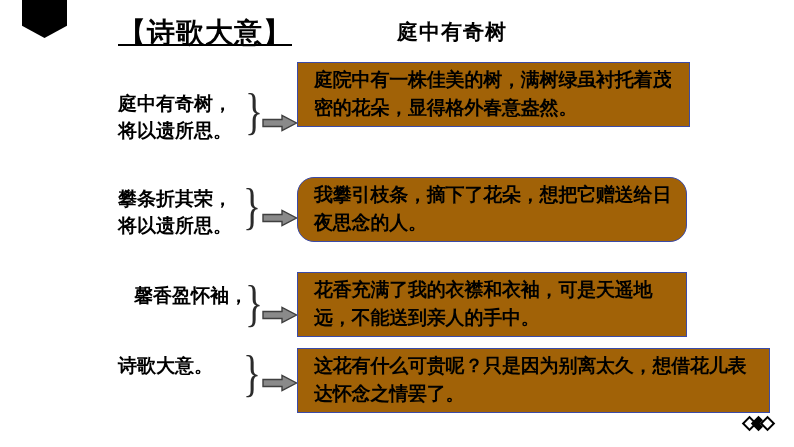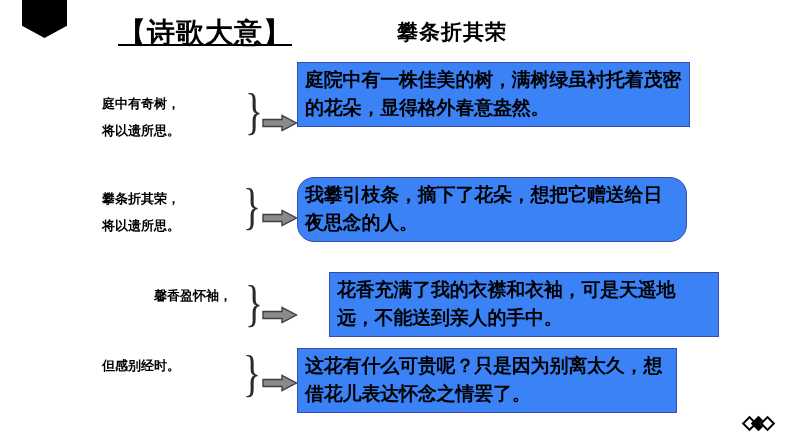--- a/index.html
+++ b/index.html
@@ -54,23 +54,23 @@
     left: 0;
     width: 794px;
   }
   .row-1 { top: 62px; }
   .row-2 { top: 177px; }
   .row-3 { top: 272px; }
   .row-4 { top: 348px; }
 
   .verse {
     position: absolute;
-    left: 102px;
+    left: 118px;
     width: 130px;
-    font-size: 13px;
+    font-size: 19px;
     font-weight: bold;
     color: #000000;
     line-height: 27px;
     letter-spacing: 0px;
     white-space: nowrap;
   }
   .row-1 .verse { top: 28px; }
   .row-2 .verse { top: 8px; }
   .row-3 .verse { top: 10px; text-align: right; }
   .row-4 .verse { top: 4px; }
@@ -99,32 +99,32 @@
   .row-2 .arrow { top: 32px; }
   .row-3 .arrow { top: 34px; }
   .row-4 .arrow { top: 26px; }
 
   
   .trans-box {
     position: absolute;
     left: 297px;
     box-sizing: border-box;
     border: 1.5px solid #3b4ba8;
-    background: #3b82f6;
-    padding: 3px 7px 4px 7px;
+    background: #a16207;
+    padding: 3px 7px 4px 16px;
     font-size: 19px;
     font-weight: bold;
     color: #000000;
     line-height: 28px;
     letter-spacing: -0.2px;
   }
   .row-1 .trans-box { top: 0px; width: 393px; }
   .row-2 .trans-box { top: 0px; width: 390px; border-radius: 17px; }
-  .row-3 .trans-box { top: 0px; width: 390px; margin-left: 32px; }
-  .row-4 .trans-box { top: 0px; width: 380px; }
+  .row-3 .trans-box { top: 0px; width: 390px; }
+  .row-4 .trans-box { top: 0px; width: 473px; }
 
   
   .diamond-deco {
     position: absolute;
     left: 744px;
     top: 418px;
     display: flex;
     gap: 0px;
     align-items: center;
   }
@@ -143,21 +143,21 @@
     background: #000000;
   }
 </style>
 </head>
 <body>
 
 <div class="banner-mark"></div>
 
 <div class="section-title">【诗歌大意】</div>
 
-<div class="poem-title">攀条折其荣</div>
+<div class="poem-title">庭中有奇树</div>
 
 <div class="row row-1">
   <div class="verse">
     <div>庭中有奇树，</div>
     <div>将以遗所思。</div>
   </div>
   <div class="brace">}</div>
   <div class="arrow">
     <svg width="36" height="18" viewBox="0 0 36 18">
       <path d="M1 5.5 L20 5.5 L20 1.5 L34.5 9 L20 16.5 L20 12.5 L1 12.5 Z" fill="#8a8a8a" stroke="#3f3f3f" stroke-width="1.4"></path>
@@ -188,21 +188,21 @@
   <div class="arrow">
     <svg width="36" height="18" viewBox="0 0 36 18">
       <path d="M1 5.5 L20 5.5 L20 1.5 L34.5 9 L20 16.5 L20 12.5 L1 12.5 Z" fill="#8a8a8a" stroke="#3f3f3f" stroke-width="1.4"></path>
     </svg>
   </div>
   <div class="trans-box">花香充满了我的衣襟和衣袖，可是天遥地远，不能送到亲人的手中。</div>
 </div>
 
 <div class="row row-4">
   <div class="verse">
-    <div>但感别经时。</div>
+    <div>诗歌大意。</div>
   </div>
   <div class="brace">}</div>
   <div class="arrow">
     <svg width="36" height="18" viewBox="0 0 36 18">
       <path d="M1 5.5 L20 5.5 L20 1.5 L34.5 9 L20 16.5 L20 12.5 L1 12.5 Z" fill="#8a8a8a" stroke="#3f3f3f" stroke-width="1.4"></path>
     </svg>
   </div>
   <div class="trans-box">这花有什么可贵呢？只是因为别离太久，想借花儿表达怀念之情罢了。</div>
 </div>
 

